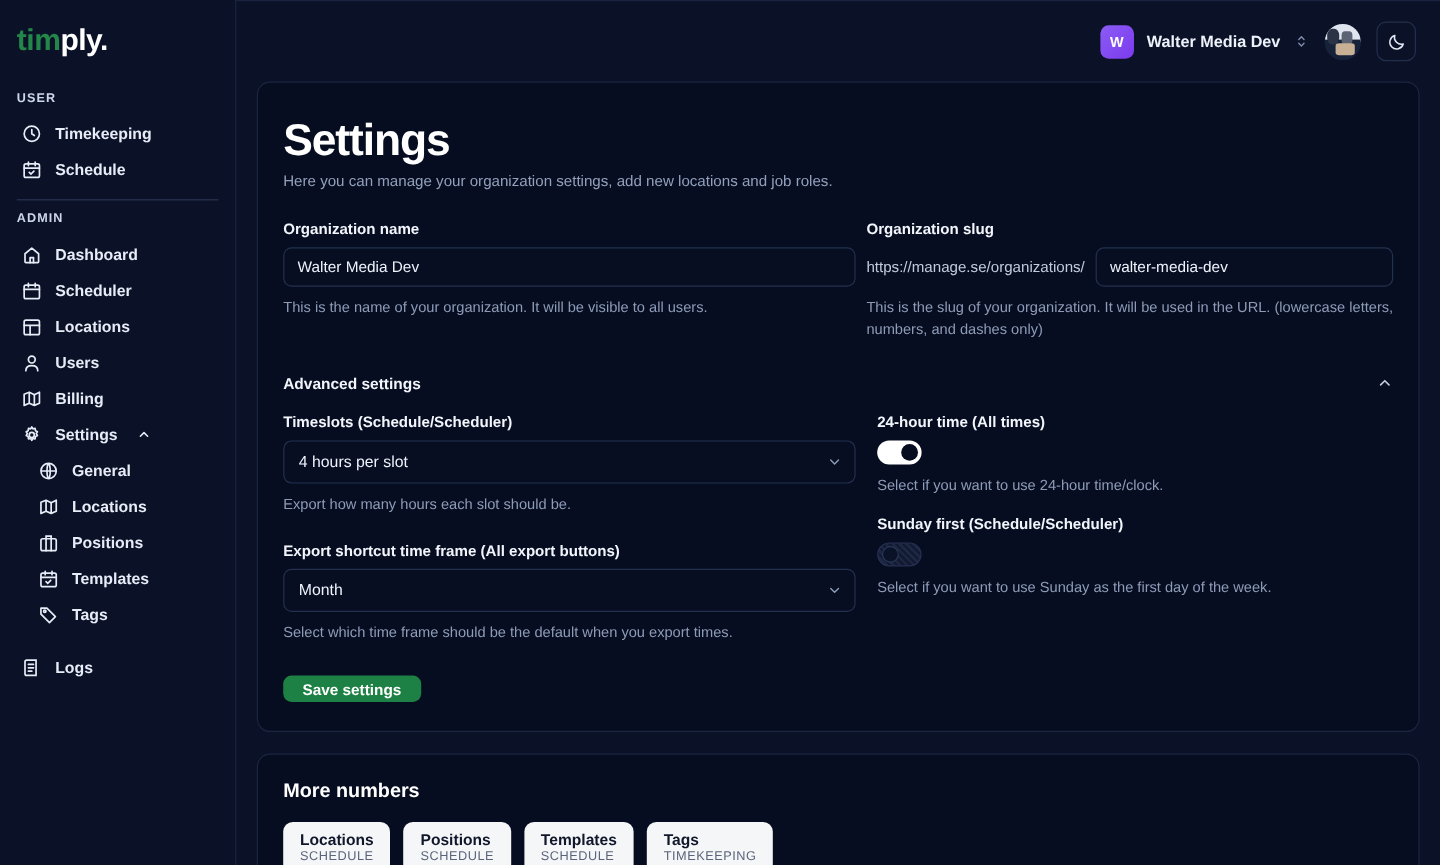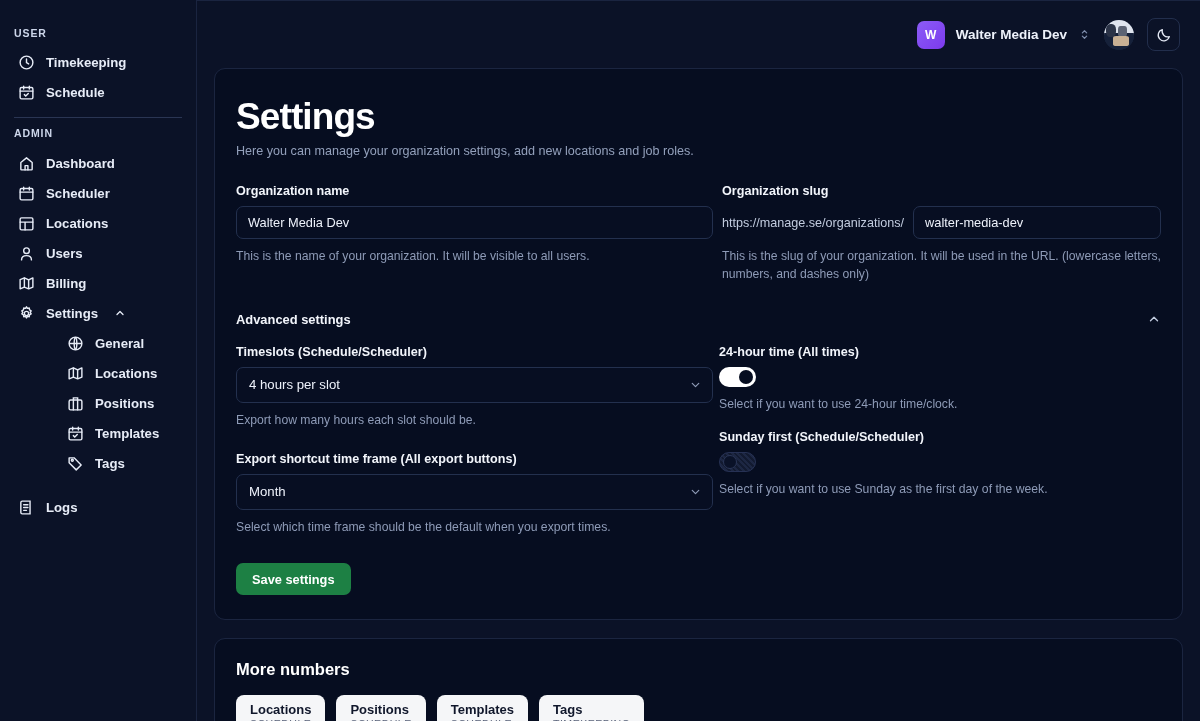--- a/index.html
+++ b/index.html
@@ -28,21 +28,21 @@
 
   .sec-label {
     color: #cdd6ea; font-size: 10.5px; font-weight: bold;
     letter-spacing: 0.9px; padding: 0 0 0 14px;
   }
   .nav-item {
     display: flex; align-items: center; gap: 11px;
     height: 30px; padding-left: 18px; color: #e7ecf7;
     font-size: 13.2px; font-weight: bold; cursor: pointer;
   }
-  .nav-item.sub { padding-left: 32px; font-weight: bold; margin-left: 35px; }
+  .nav-item.sub { padding-left: 32px; font-weight: bold; }
   .nav-item .ico { width: 17px; height: 17px; flex: 0 0 17px; display: block; color: #e7ecf7; }
   .nav-item .ico svg { width: 17px; height: 17px; display: block; }
   .divider { height: 1px; background: #2a3553; margin: 10px 14px 9px 14px; }
   .chev-s { margin-left: 5px; display:inline-block; }
   .chev-s svg { width: 12px; height: 12px; display:block; }
 
   
   .content {
     flex: 1 1 auto; position: relative;
     border-top: 1px solid #1a2440;
@@ -106,21 +106,21 @@
   .slug-prefix { color: #c2ccdf; font-size: 12.6px; white-space: nowrap; padding-right: 9px; }
   .slugrow .input { flex: 1 1 auto; }
 
   .adv-head {
     display: flex; align-items: flex-start; justify-content: space-between;
     margin-top: 28px; cursor: pointer;
   }
   .adv-title { color: #f2f5fb; font-size: 12.9px; font-weight: bold; }
   .adv-chev svg { width: 14px; height: 14px; color: #c2ccdf; display: block; }
 
-  .grid2b { display: grid; grid-template-columns: 477px 1fr; column-gap: 6px; margin-top: 18px; }
+  .grid2b { display: grid; grid-template-columns: 477px 1fr; column-gap: 18px; margin-top: 18px; }
 
   .select-wrap { position: relative; }
   .select {
     width: 100%; height: 36px;
     background: #070e22; border: 1px solid #23304e; border-radius: 7px;
     color: #eef2fb; font-size: 13.2px; padding: 0 30px 0 12px;
     display: flex; align-items: center; cursor: pointer;
   }
   .select-chev {
     position: absolute; right: 11px; top: 50%; transform: translateY(-50%);
@@ -139,21 +139,21 @@
     border: 1px solid #263154;
   }
   .toggle .knob { position: absolute; top: 3px; width: 14px; height: 14px; border-radius: 50%; }
   .toggle.on .knob { right: 3px; background: #060d20; }
   .toggle.off .knob { left: 3px; background: #0a1228; border: 1px solid #2b3758; top: 2px; }
 
   .mt22 { margin-top: 22px; }
   .mt16 { margin-top: 16px; }
 
   .save-btn {
-    margin-top: 27px; height: 32px; padding: 0 16px;
+    margin-top: 27px; height: 22px; padding: 0 16px;
     background: #1d8044; border: none; border-radius: 7px;
     color: #fff; font-size: 12.8px; font-weight: bold; cursor: pointer;
     font-family: "Liberation Sans", sans-serif;
   }
 
   .card-more { padding: 21px 21px 22px 21px; }
   .more-title { color: #fff; font-size: 16.5px; font-weight: bold; }
   .chips { display: flex; gap: 11px; margin-top: 16px; }
   .chip {
     background: #f5f6f8; border-radius: 8px;
@@ -161,20 +161,23 @@
   }
   .chip-t { color: #10172b; font-size: 13px; font-weight: bold; }
   .chip-s { color: #5a637a; font-size: 10.6px; letter-spacing: 0.45px; margin-top: 1px; }
 </style>
 </head>
 <body>
 
 <div class="app">
 
   <aside class="sidebar">
+    <div class="logo">
+      <span class="g">tim</span><span class="w">ply.</span>
+    </div>
 
     <div style="height:27px"></div>
     <div class="sec-label">USER</div>
     <div style="height:8px"></div>
 
     <div class="nav-item">
       <span class="ico">
           <svg viewBox="0 0 24 24" fill="none" stroke="currentColor" stroke-width="2" stroke-linecap="round">
             <circle cx="12" cy="12" r="9"></circle>
             <path d="M12 7v5l3 2"></path>

